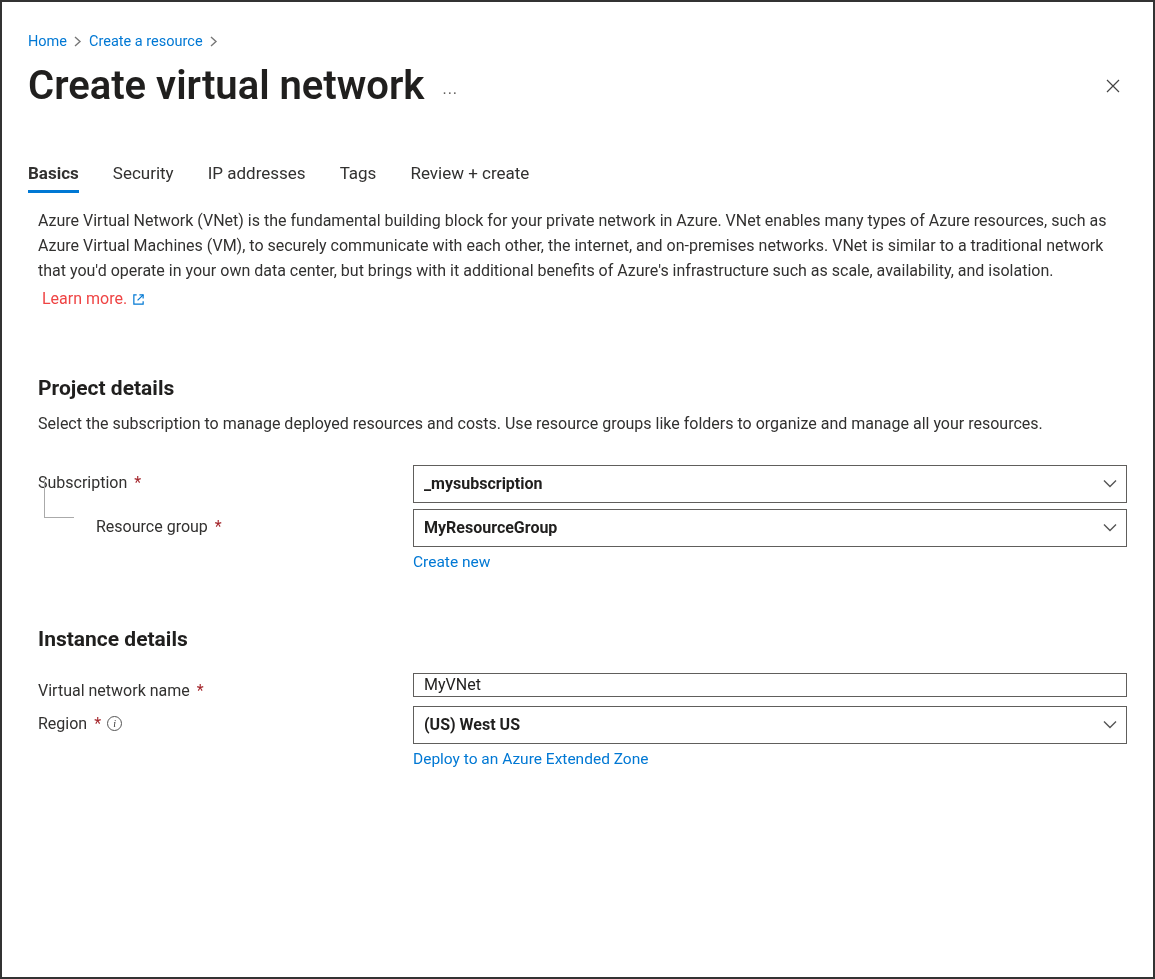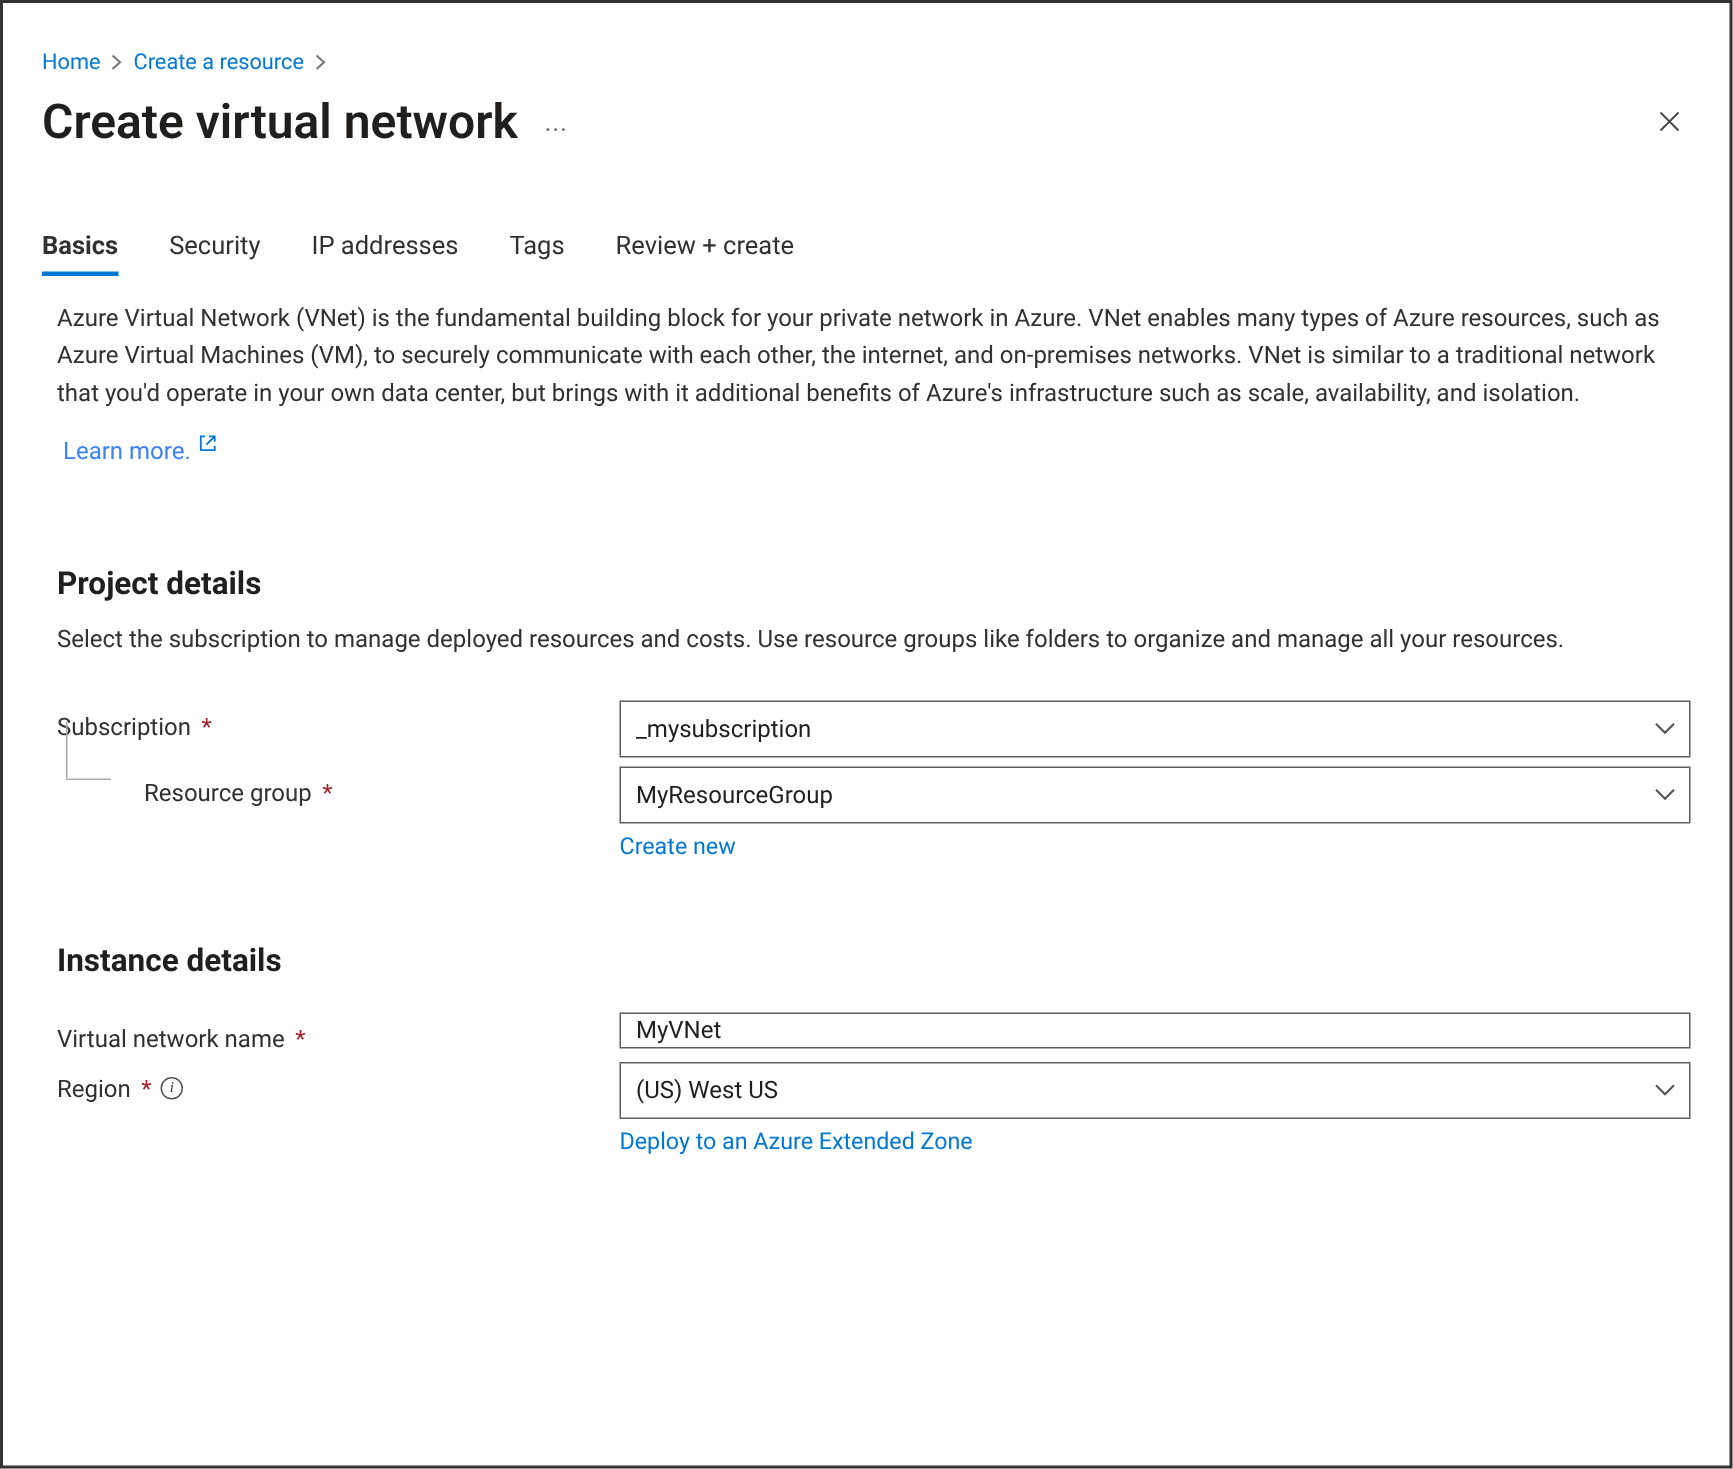--- a/index.html
+++ b/index.html
@@ -28,21 +28,21 @@
   .breadcrumb-sep { color: #888; }
   .title-row {
     display: flex;
     align-items: center;
     justify-content: space-between;
     margin-top: 6px;
     margin-bottom: 26px;
   }
   .title-left { display: flex; align-items: baseline; gap: 14px; }
   h1.page-title {
-    font-size: 32px;
+    font-size: 40px;
     font-weight: 600;
     margin: 0;
     color: #201f1e;
   }
   .more-dots {
     color: #605e5c;
     font-size: 16px;
     letter-spacing: 1px;
     cursor: pointer;
     padding: 4px;
@@ -79,25 +79,26 @@
     background: #0078d4;
   }
   .description {
     font-size: 16px;
     line-height: 1.55;
     color: #323130;
     margin: 12px 0 0 10px;
     max-width: 1090px;
   }
   .learn-more-link {
-    color: #3b82f6;
+    color: #ef4444;
     text-decoration: none;
     display: inline-flex;
+    align-items: center;
     gap: 5px;
-    margin-top: 15px;
+    margin-top: 4px;
     margin-left: 4px;
     cursor: pointer;
   }
   .ext-icon { width: 13px; height: 13px; display: inline-block; }
   h2.section-title {
     font-size: 21px;
     font-weight: 700;
     margin: 64px 0 12px 10px;
     color: #201f1e;
   }
@@ -164,21 +165,21 @@
     padding: 0 34px 0 10px;
     font-size: 16px;
     font-family: inherit;
     color: #201f1e;
     background: #fff;
     position: relative;
     display: flex;
     align-items: center;
     cursor: pointer;
   }
-  .select-wrapper { position: relative; width: 100%; }
+  .select-wrapper { position: relative; width: 100%; font-weight: bold; }
   .select-chevron {
     position: absolute;
     right: 10px;
     top: 50%;
     transform: translateY(-50%);
     pointer-events: none;
     color: #555;
   }
   .under-link {
     color: #0078d4;

